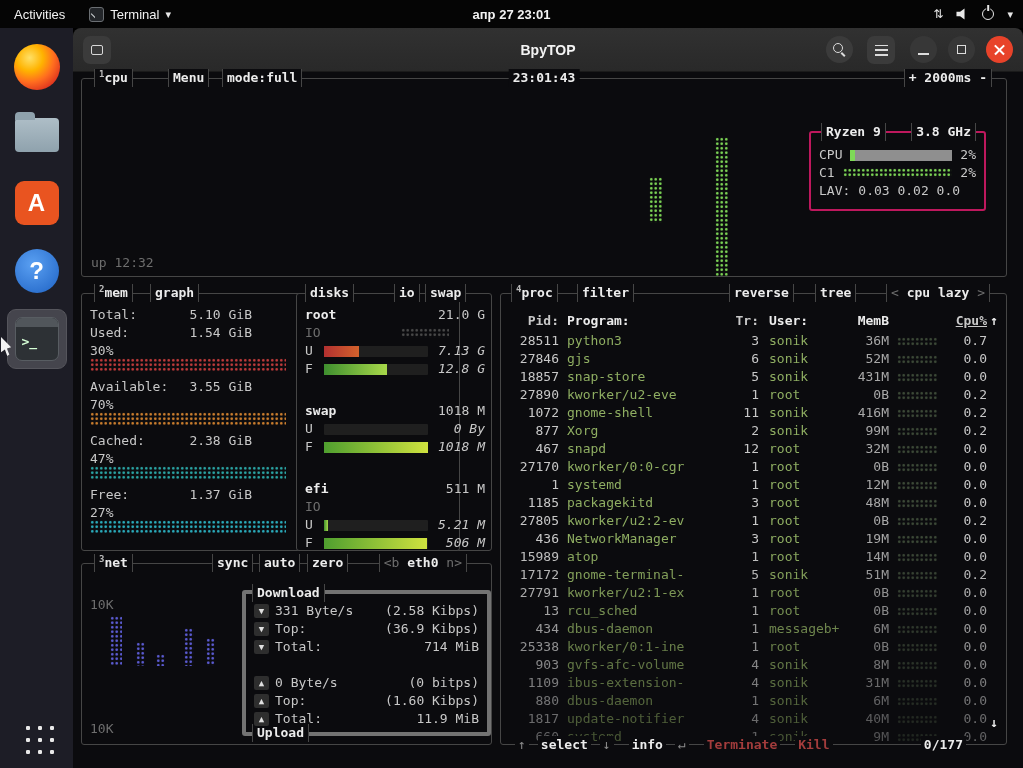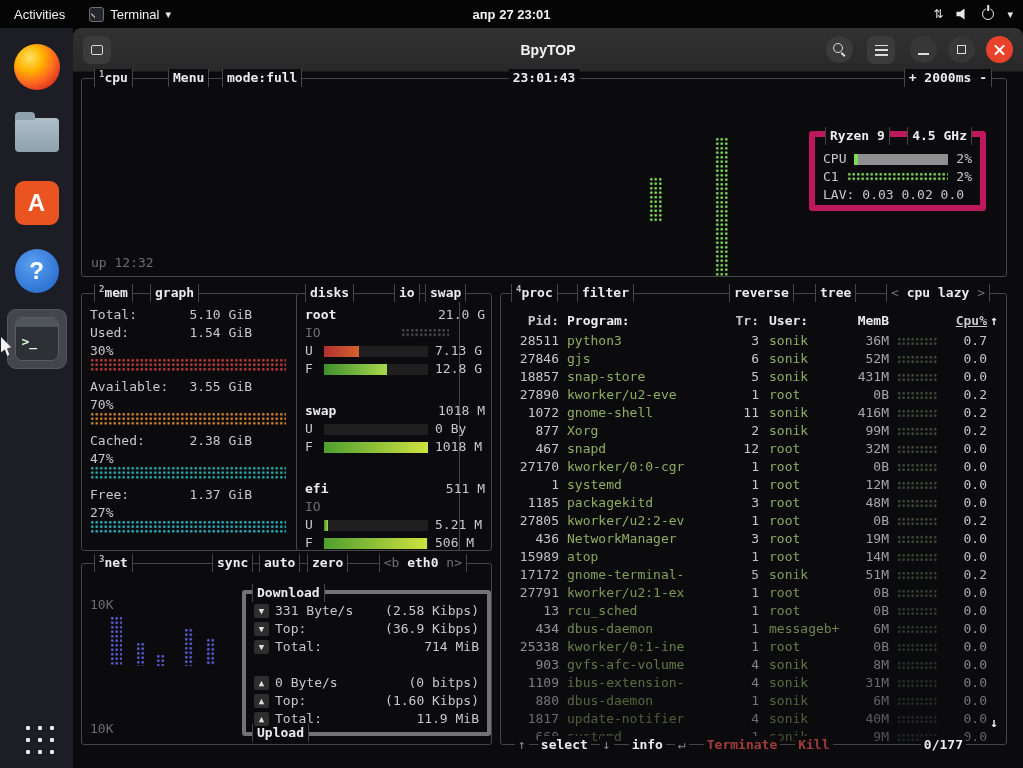--- a/index.html
+++ b/index.html
@@ -92,21 +92,21 @@
     padding:0 4px; color:#ececec; font-weight:bold; white-space:nowrap;
     border-left:1px solid #464646; border-right:1px solid #464646; }
   .blabel.bot { top:auto; bottom:-10px; }
   .blabel.noborder { border-left:none; border-right:none; }
   sup.bnum { font-size:9px; color:#bdbdbd; vertical-align:top; line-height:10px; }
   .dim { color:#6e6e6e; }
   .white { color:#ececec; font-weight:bold; }
   .dots { background-image:radial-gradient(var(--c,#666) 1.1px, transparent 1.45px); background-size:4.5px 4.5px; }
 
   
-  .inset { position:absolute; border:6px solid #be185d; border-radius:3px; background:#0b0b0e; }
+  .inset { position:absolute; border:2px solid #be185d; border-radius:3px; background:#0b0b0e; }
   .inset-row { position:absolute; left:8px; right:8px; height:18px; display:flex; align-items:center; }
   .cpu-meter { flex:1; height:11px; background:#8f8f8f; margin:0 8px; position:relative; }
   .cpu-meter .fill { position:absolute; left:0; top:0; bottom:0; width:4%; background:#7ed957; }
   .c1-dots { flex:1; height:10px; margin:0 8px; }
   .gcol { position:absolute; }
 
   
   .mem-line { position:absolute; left:8px; width:162px; display:flex; justify-content:space-between; height:18px; }
   .mem-pct { position:absolute; left:8px; height:18px; }
   .mem-graph { position:absolute; left:8px; width:196px; height:13px; }
@@ -115,21 +115,21 @@
   .dk-line { position:absolute; left:8px; width:180px; height:18px; display:flex; justify-content:space-between; }
   .dk-io { position:absolute; left:8px; height:18px; color:#6e6e6e; }
   .io-dots { position:absolute; right:10px; width:48px; height:10px; }
   .dk-meter { position:absolute; left:8px; width:180px; height:18px; display:flex; align-items:center; }
   .dk-meter .uf { width:12px; color:#c8c8c8; }
   .meter { flex:1; height:11px; background:#1f1f1f; margin:0 7px; position:relative; border-radius:1px; }
   .meter .fill { position:absolute; left:0; top:0; bottom:0; }
   .fill.green { background:linear-gradient(90deg,#3f8f2f,#a8d84a); }
   .fill.yellowgreen { background:linear-gradient(90deg,#4f9f2f,#cfe23f); }
   .fill.red { background:linear-gradient(90deg,#b23030,#d4622c); }
-  .dk-meter .val { min-width:50px; text-align:left; }
+  .dk-meter .val { min-width:50px; text-align:right;font-style:italic; }
 
   
   .net-scale { position:absolute; left:8px; color:#6e6e6e;margin-top:20px; }
   .net-col { position:absolute; }
   .net-panel { position:absolute; left:160px; top:26px; width:249px; height:146px;
     border:4px solid #737373; border-radius:3px; background:#0b0b0e; }
   .net-line { position:absolute; left:8px; right:8px; height:18px; display:flex; align-items:center; gap:6px; }
   .net-ico { width:15px; height:14px; background:#2e2e2e; border-radius:2px; color:#e0e0e0;
     font-size:9px; display:flex; align-items:center; justify-content:center; }
   .nl-val { margin-left:auto; }
@@ -230,21 +230,21 @@
       <span class="blabel" style="left:86px">Menu</span>
       <span class="blabel" style="left:140px">mode:full</span>
       <span class="blabel noborder" style="left:50%;transform:translateX(-50%)">23:01:43</span>
       <span class="blabel" style="right:14px">+ 2000ms -</span>
 
       <div class="gcol dots" style="left:567px;top:98px;width:14px;height:46px;--c:#7ed957"></div>
       <div class="gcol dots" style="left:633px;top:58px;width:13px;height:140px;--c:#7ed957"></div>
 
       <div class="inset" style="left:727px;top:52px;width:177px;height:80px">
         <span class="blabel" style="left:10px">Ryzen 9</span>
-        <span class="blabel" style="right:8px">4.5 GHz</span>
+        <span class="blabel" style="right:8px">3.8 GHz</span>
         <div class="inset-row" style="top:13px">
           <span>CPU</span>
           <span class="cpu-meter">
               <span class="fill"></span>
             </span>
           <span>2%</span>
         </div>
         <div class="inset-row" style="top:31px">
           <span>C1</span>
           <span class="c1-dots dots" style="--c:#7ed957"></span>

